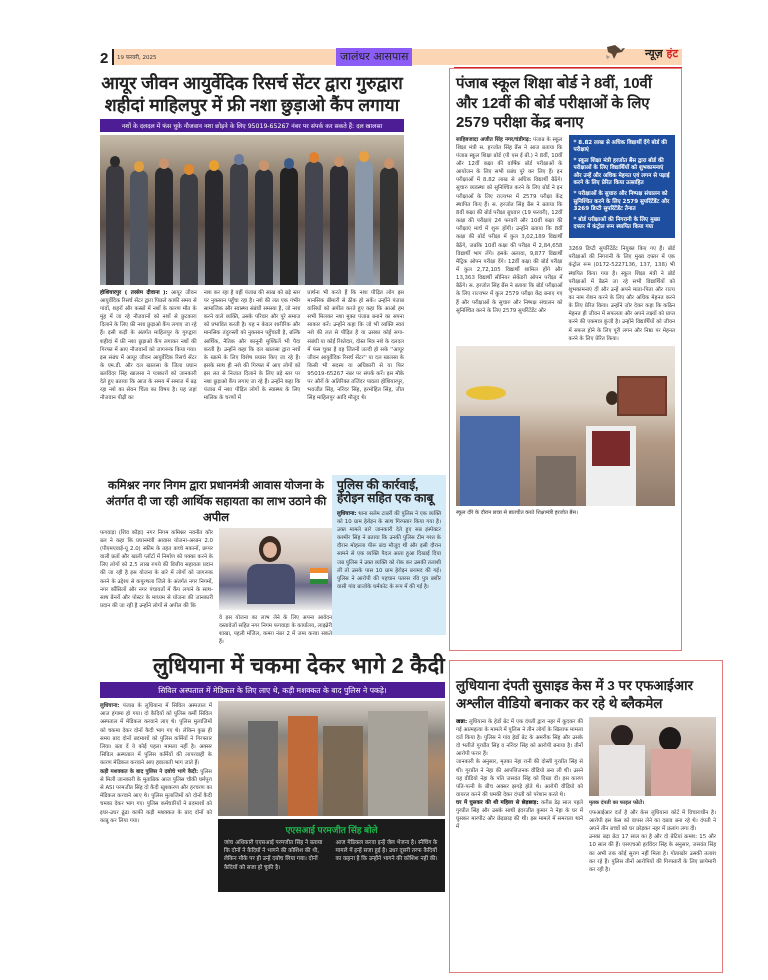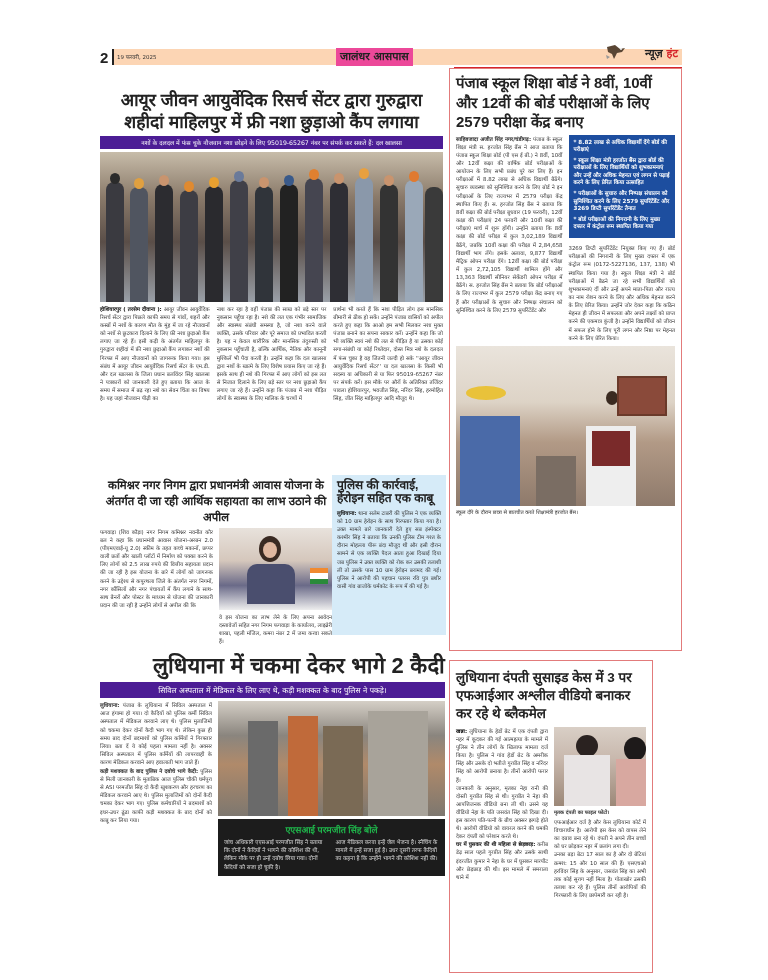--- a/index.html
+++ b/index.html
@@ -2,29 +2,29 @@
 <html><head>
 <meta charset="utf-8">
 <style>
   * { box-sizing: border-box; margin: 0; padding: 0; }
   body { width: 768px; height: 980px; background: #fff; font-family: "DejaVu Sans", sans-serif; color: #222; position: relative; overflow: hidden; }
   
   .masthead { position: absolute; left: 100px; top: 48px; width: 582px; height: 18px; display: flex; align-items: center; }
   .page-num { font-family: "Liberation Sans", sans-serif; font-weight: bold; font-size: 15px; width: 12px; }
   .mast-bar { flex: 1; height: 16px; background: #fcd5b4; display: flex; align-items: center; position: relative; border-left: 2px solid #222; padding-left: 3px; }
   .mast-date { font-size: 5.5px; color: #333; }
-  .mast-title { position: absolute; left: 222px; top: -1px; background: #ec4899; padding: 0 4px; font-weight: bold; font-size: 11px; height: 18px; line-height: 18px; }
+  .mast-title { position: absolute; left: 222px; top: -1px; background: #8b5cf6; padding: 0 4px; font-weight: normal; font-size: 11px; height: 18px; line-height: 18px; }
   .logo { position: absolute; right: 4px; top: -6px; display: flex; align-items: center; gap: 18px; }
   .logo-bird { width: 22px; height: 18px; }
   .logo-text { font-weight: bold; font-size: 11px; color: #222; }
   .logo-text .hunt { color: #d6242b; }
   .red-rule { position: absolute; left: 454px; top: 67px; width: 228px; height: 1.5px; background: #d6242b; }
 
   
-  .a1 { position: absolute; left: 100px; top: 89px; width: 343px; }
+  .a1 { position: absolute; left: 100px; top: 72px; width: 304px; }
   .headline { font-family: "Liberation Sans", sans-serif; font-weight: bold; color: #222; text-align: center; }
   .a1 .headline { font-size: 17.5px; line-height: 22px; }
   .blue-strip { background: #4c1d95; color: #fff; font-size: 6.2px; text-align: center; padding: 2px 2px; margin-top: 3px; font-weight: normal; white-space: nowrap; overflow: hidden; }
   .photo { background: linear-gradient(180deg, #c7bca9 0%, #8a7a6a 30%, #5a4e48 60%, #9aa0a8 100%); position: relative; overflow: hidden; }
   .a1 .photo { height: 150px; margin-top: 3px; }
   .person { position: absolute; bottom: 0; width: 18px; border-radius: 8px 8px 0 0; }
   .head { position: absolute; width: 10px; height: 11px; border-radius: 50%; background: #c9946e; }
   .cols { display: flex; gap: 7px; margin-top: 3px; }
   .col { flex: 1; font-size: 5.4px; line-height: 8.1px; text-align: justify; color: #333; }
   .col b { color: #111; }
@@ -53,27 +53,27 @@
   .a4 .col { margin-top: 4px; }
 
   
   .a5 { position: absolute; left: 100px; top: 652px; width: 345px; }
   .a5 .headline { font-size: 22px; line-height: 28px; text-align: right; letter-spacing: 0.2px; }
   .a5 .blue-strip { font-size: 7.6px; padding: 3px 2px; margin-top: 2px; }
   .a5 .row { display: flex; gap: 6px; margin-top: 3px; }
   .a5 .col-l { width: 112px; font-size: 5.4px; line-height: 8.2px; text-align: justify; color: #333; }
   .a5 .right { flex: 1; }
   .a5 .photo5 { height: 115px; background: linear-gradient(180deg, #d5cfc6 0%, #8a857e 30%, #b08a6a 55%, #7d776f 100%); position: relative; overflow: hidden; }
-  .black-box { background: #1c1c1c; margin-top: 3px; padding: 4px 6px 5px; }
+  .black-box { background: #1c1c1c; margin-top: 3px; padding: 4px 6px 21px; }
   .black-box .bh { color: #1fb34a; font-family: "Liberation Sans", sans-serif; font-weight: bold; font-size: 9px; text-align: center; }
   .black-box .cols { gap: 8px; margin-top: 2px; }
   .black-box .col { color: #ddd; font-size: 5.6px; line-height: 8.2px; text-align: left; }
 
   
-  .a6 { position: absolute; left: 449px; top: 660px; width: 204px; height: 313px; border: 1.5px solid #e27b7b; padding: 8px 6px; }
+  .a6 { position: absolute; left: 449px; top: 660px; width: 274px; height: 313px; border: 1.5px solid #e27b7b; padding: 16px 6px; }
   .a6 .headline { font-size: 13.5px; line-height: 18px; text-align: left; }
   .a6 .body { display: flex; gap: 6px; margin-top: 4px; }
   .a6 .col { font-size: 5.4px; line-height: 8.1px; }
   .a6 .photo6 { height: 79px; background: linear-gradient(180deg, #d9cfc6 0%, #c8b8ad 40%, #9c8878 100%); position: relative; overflow: hidden; }
 </style>
 </head>
 <body>
 
 <div class="masthead">
   <div class="page-num">2</div>

